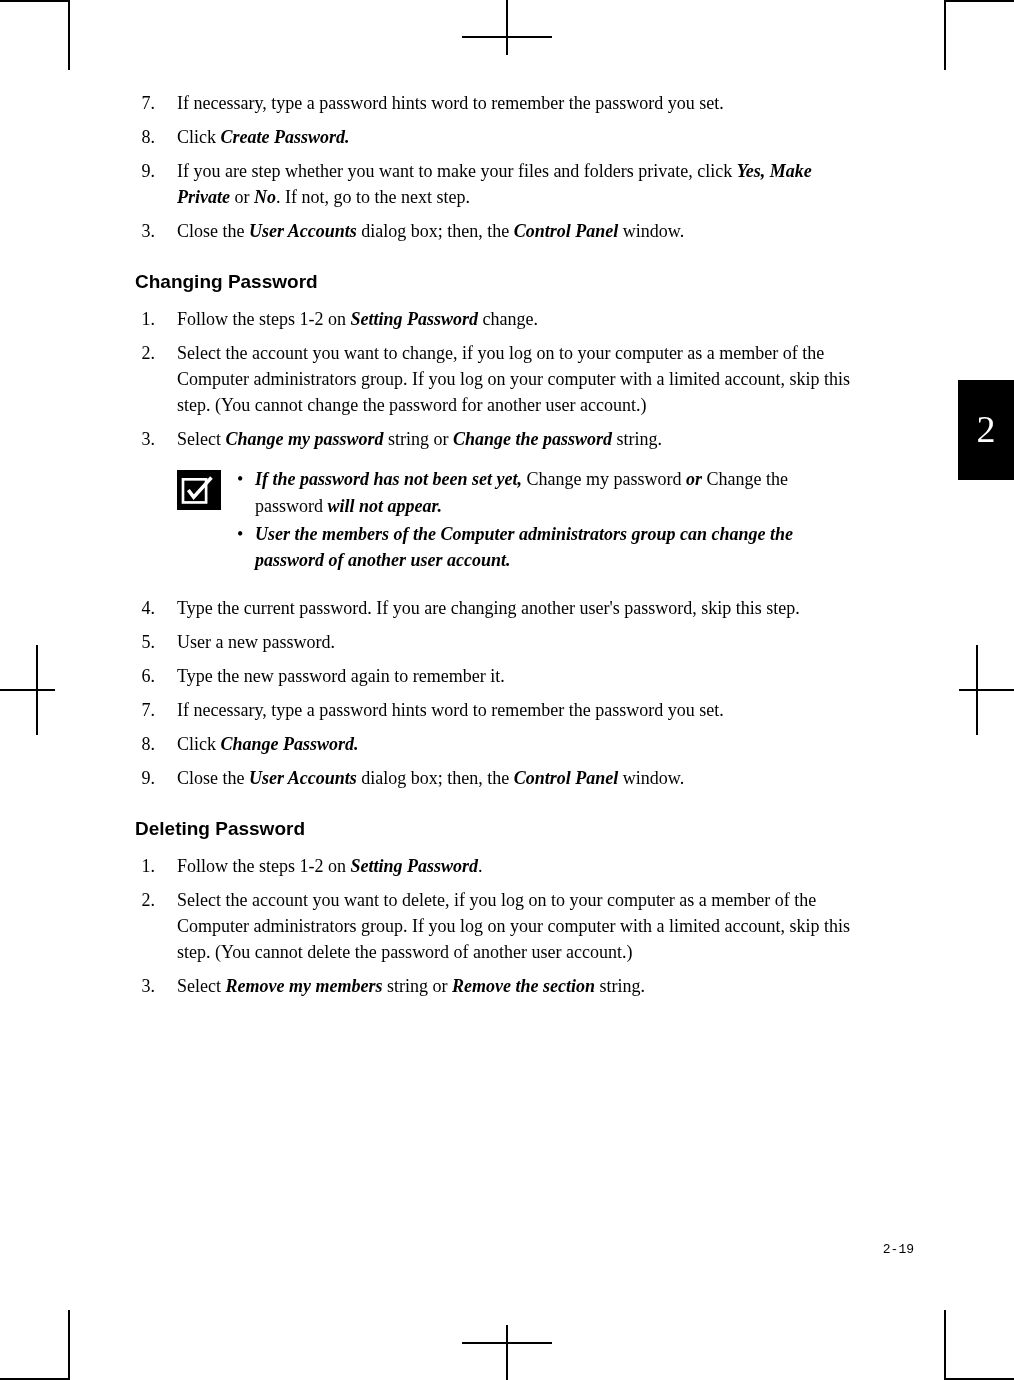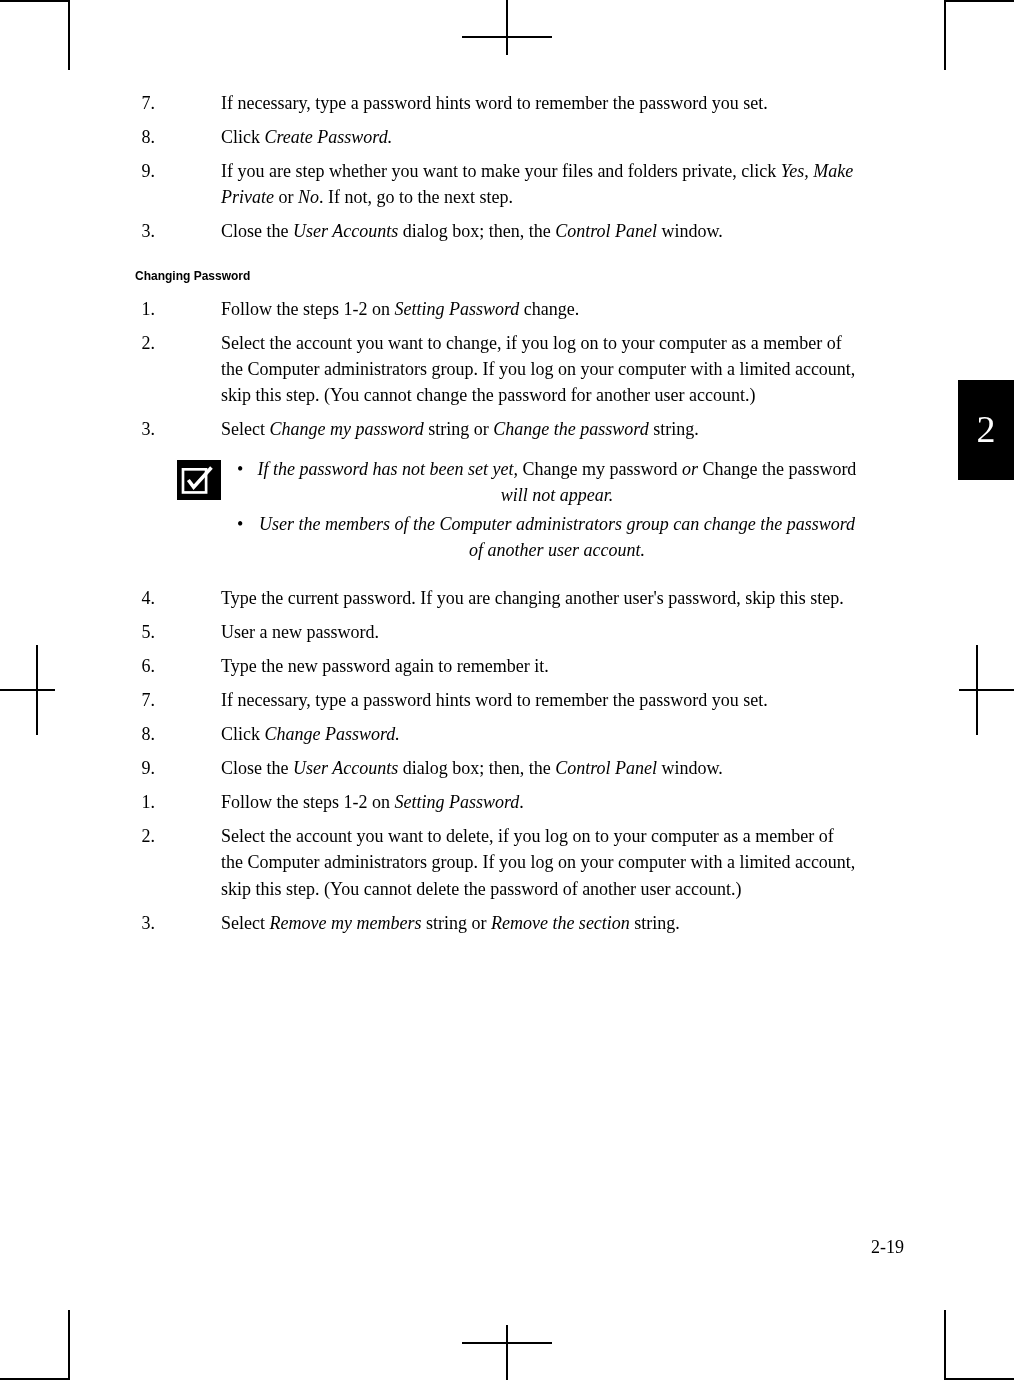--- a/index.html
+++ b/index.html
@@ -28,31 +28,30 @@
     }
     .ol-num {
       min-width: 42px;
       text-align: right;
       padding-right: 22px;
       font-family: 'Times New Roman', serif;
     }
     .ol-text {
       flex: 1;
       font-family: 'Times New Roman', serif;
-      margin-left: 44px;
     }
     .section-heading {
       font-family: Arial, Helvetica, sans-serif;
       font-weight: bold;
-      font-size: 12px;
+      font-size: 19px;
       margin-top: 24px;
       margin-bottom: 10px;
       margin-left: 0px;
     }
-    .italic { font-style: italic; }
+    .italic { font-style: italic; font-weight: bold; }
     .note-box {
       display: flex;
       margin: 14px 0 14px 42px;
       align-items: flex-start;
     }
     .note-icon {
       width: 44px;
       height: 40px;
       background: #000;
       display: flex;
@@ -70,42 +69,41 @@
     .bullet-item {
       display: flex;
       margin-bottom: 2px;
     }
     .bullet-mark {
       min-width: 18px;
       font-size: 18px;
     }
     .bullet-text {
       flex: 1;
-      text-align: center;
     }
     .tab {
       position: absolute;
       right: 0;
       top: 380px;
       width: 56px;
       height: 100px;
       background: #000;
       color: #fff;
       font-family: 'Times New Roman', serif;
       font-size: 38px;
       display: flex;
       align-items: center;
       justify-content: center;
     }
     .page-num {
       position: absolute;
-      right: 110px;
+      right: 100px;
       bottom: 120px;
-      font-family: Liberation Serif, serif;
-      font-size: 18px;
+      font-family: Liberation Mono, monospace;
+      font-size: 13px;
     }
     .crop-tl-box { position: absolute; left: 0; top: 0; width: 70px; height: 70px; }
     .crop-tl-box .h { position: absolute; right: 0; top: 0; width: 70px; height: 2px; background:#000;}
     .crop-tl-box .v { position: absolute; right: 0; top: 0; width: 2px; height: 70px; background:#000;}
     .crop-tr-box { position: absolute; right: 0; top: 0; width: 70px; height: 70px; }
     .crop-tr-box .h { position: absolute; left: 0; top: 0; width: 70px; height: 2px; background:#000;}
     .crop-tr-box .v { position: absolute; left: 0; top: 0; width: 2px; height: 70px; background:#000;}
     .crop-bl-box { position: absolute; left: 0; bottom: 0; width: 70px; height: 70px; }
     .crop-bl-box .h { position: absolute; right: 0; bottom: 0; width: 70px; height: 2px; background:#000;}
     .crop-bl-box .v { position: absolute; right: 0; bottom: 0; width: 2px; height: 70px; background:#000;}
@@ -240,20 +238,21 @@
         <div class="ol-item">
           <div class="ol-num">8.</div>
           <div class="ol-text"><span>Click </span><span class="italic">Change Password.</span></div>
         </div>
         <div class="ol-item">
           <div class="ol-num">9.</div>
           <div class="ol-text"><span>Close the </span><span class="italic">User Accounts</span><span> dialog box; then, the </span><span class="italic">Control Panel</span><span> window.</span></div>
         </div>
       </div>
 
+    <div class="section-heading">Deleting Password</div>
     <div id="list3">
         <div class="ol-item">
           <div class="ol-num">1.</div>
           <div class="ol-text"><span>Follow the steps 1-2 on </span><span class="italic">Setting Password</span><span>.</span></div>
         </div>
         <div class="ol-item">
           <div class="ol-num">2.</div>
           <div class="ol-text"><span>Select the account you want to delete, if you log on to your computer as a member of the Computer administrators group.  If you log on your computer with a limited account, skip this step. (You cannot delete the password of another user account.)</span></div>
         </div>
         <div class="ol-item">

